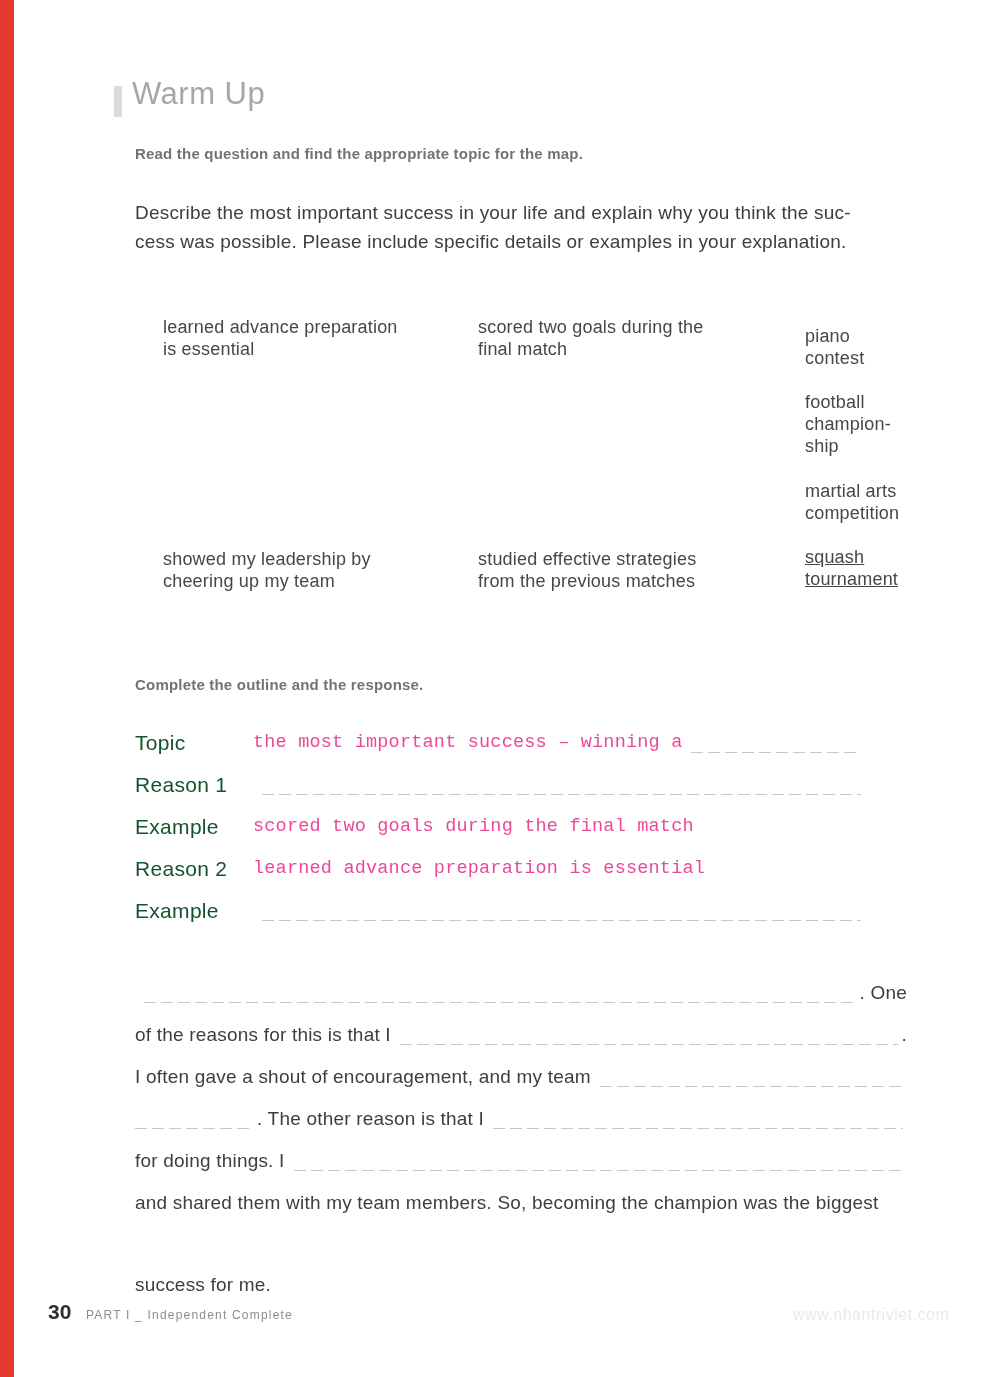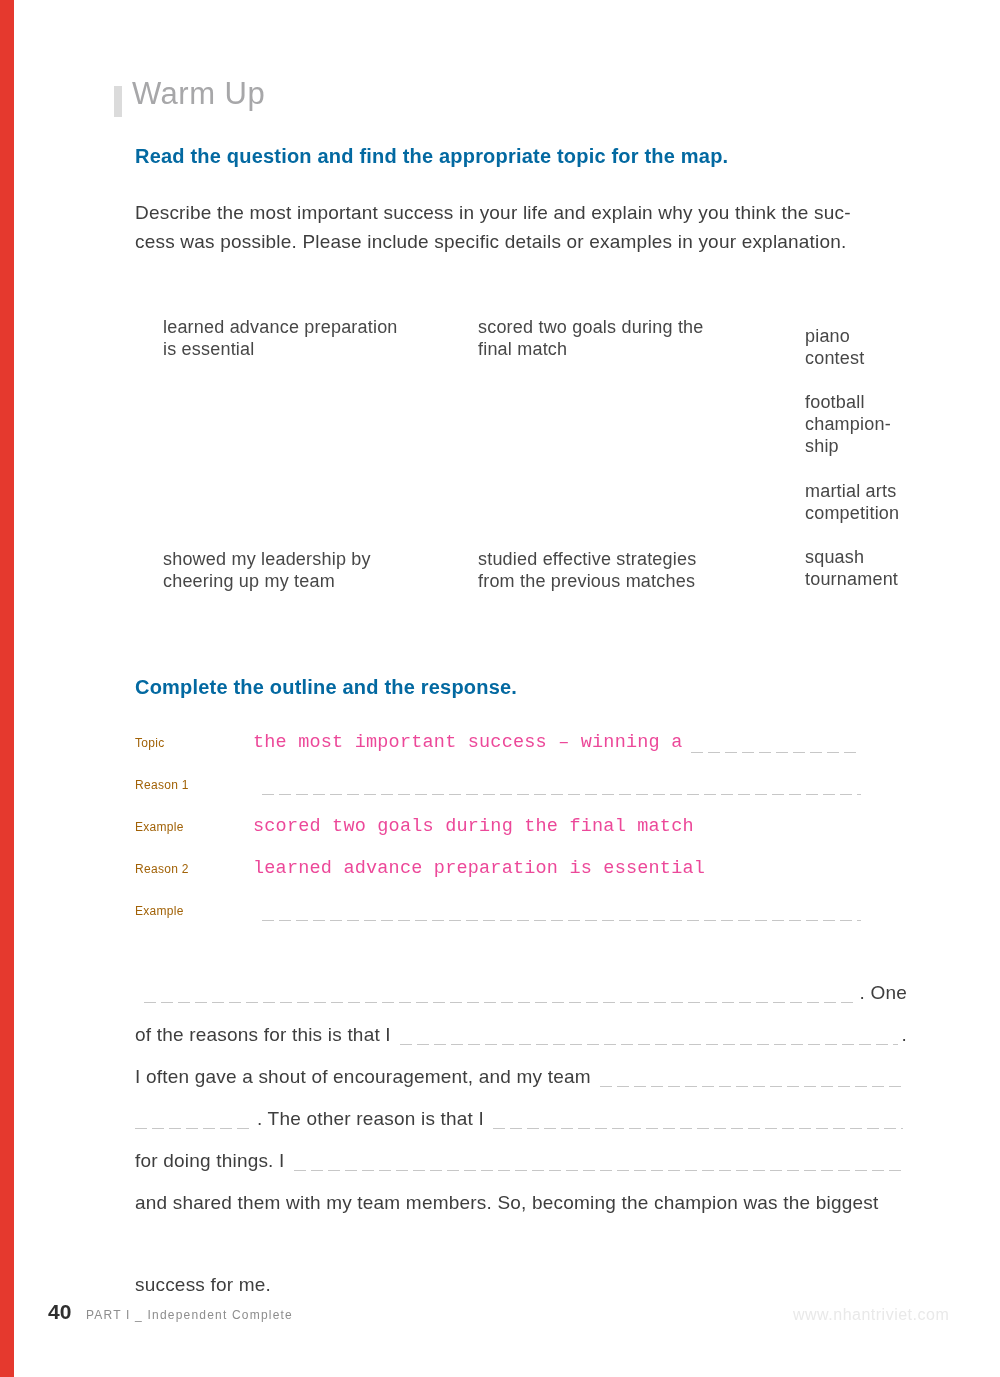--- a/index.html
+++ b/index.html
@@ -19,42 +19,42 @@
     position:absolute;left:114px;top:86px;width:8px;height:31px;
     background:#dbdbdb;
   }
   .warm-title{
     position:absolute;left:132px;top:76px;
     font-size:31px;line-height:36px;font-weight:400;
     color:#a7a7a9;letter-spacing:0.5px;margin:0;
   }
   .h-bold{
     position:absolute;left:135px;
-    font-size:20px;font-weight:700;color:#0369a1;
+    font-size:15px;font-weight:700;color:#737373;
     letter-spacing:0.2px;margin:0;
   }
   .h1{top:145px;}
   .h2{top:676px;}
   .question{
     position:absolute;left:135px;top:198px;width:800px;
     font-size:19px;line-height:29px;color:#3e3e3e;letter-spacing:0.2px;
   }
   .map-node{
     position:absolute;
     font-size:18px;line-height:22px;color:#474747;letter-spacing:0.2px;
   }
   .map-node div{white-space:nowrap;}
   .row{
     position:absolute;left:135px;display:flex;align-items:flex-end;
     font-size:18.5px;line-height:26px;height:26px;letter-spacing:0.2px;
   }
   .outline-row{width:730px;}
   .resp-row{width:772px;font-size:19px;}
   .o-label{
-    flex:0 0 118px;font-size:12px;color:#a16207;letter-spacing:0.3px;
+    flex:0 0 118px;font-size:21px;color:#14532d;letter-spacing:0.3px;
   }
   .o-text{color:#ec4899;white-space:nowrap;font-family:Liberation Mono, monospace;}
   .blank{
     flex:1 1 auto;height:22px;margin:0 4px 3px 9px;
     background-image:repeating-linear-gradient(to right,#c7c7c7 0 12px,transparent 12px 17px);
     background-size:100% 1px;background-position:0 100%;background-repeat:no-repeat;
   }
   .blank.fixed{flex:0 0 118px;margin-left:0;}
   .resp-text{color:#3e3e3e;white-space:nowrap;}
   .after-text{white-space:nowrap;}
@@ -111,21 +111,21 @@
   </div>
   <div class="map-node" style="left:805px;top:391px;">
     <div>football</div>
     <div>champion-</div>
     <div>ship</div>
   </div>
   <div class="map-node" style="left:805px;top:480px;">
     <div>martial arts</div>
     <div>competition</div>
   </div>
-  <div class="map-node" style="left:805px;top:546px;">
+  <div class="map-node" style="left:805px;top:546px;text-decoration:underline;">
     <div>squash</div>
     <div>tournament</div>
   </div>
 
   <h2 class="h-bold h2">Complete the outline and the response.</h2>
 
   <div class="row outline-row" style="top:730px;">
     <span class="o-label">Topic</span>
     <span class="o-text">the most important success – winning a</span>
     <span class="blank"></span>
@@ -169,17 +169,17 @@
     <span class="resp-text">for doing things. I</span>
     <span class="blank"></span>
   </div>
   <div class="row resp-row" style="top:1190px;">
     <span class="resp-text">and shared them with my team members. So, becoming the champion was the biggest</span>
   </div>
   <div class="row resp-row" style="top:1232px;margin-top:40px;">
     <span class="resp-text">success for me.</span>
   </div>
 
-  <div class="footer-num">40</div>
+  <div class="footer-num">30</div>
   <div class="footer-part">PART I _  Independent  Complete</div>
   <div class="watermark">www.nhantriviet.com</div>
 
 </div>
 
 </body></html>

